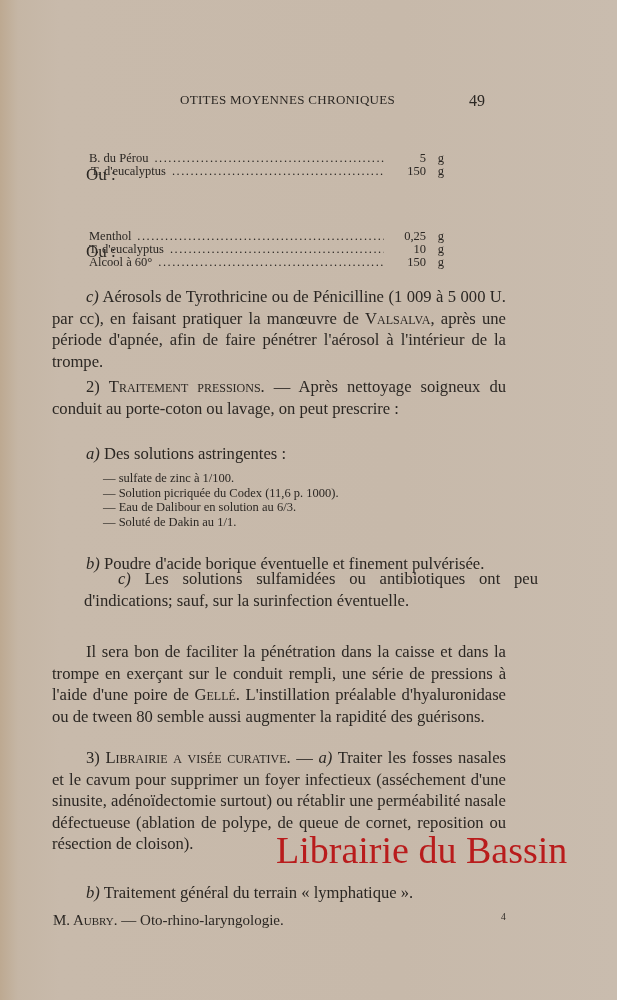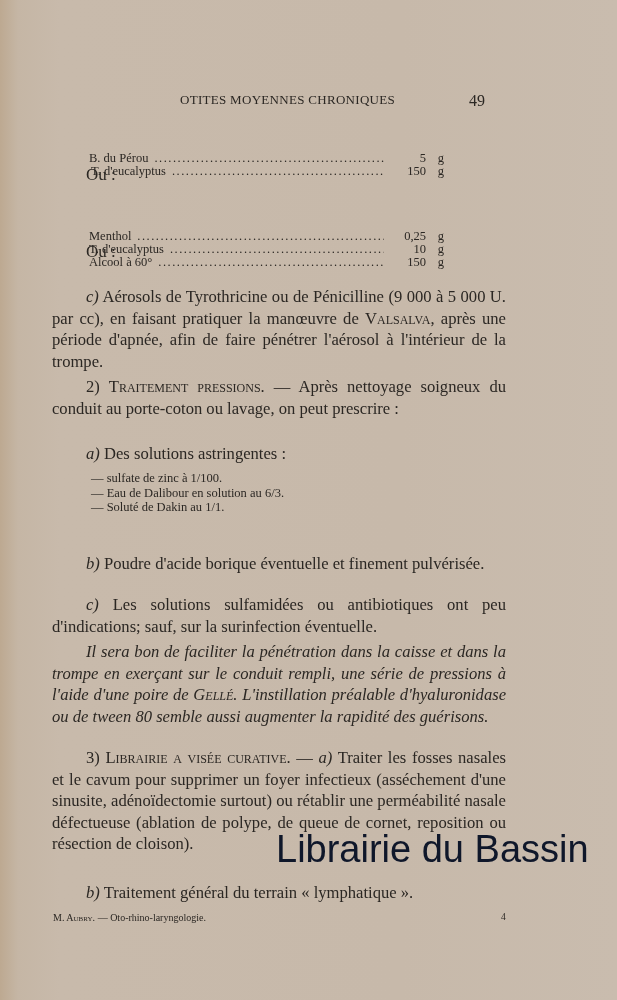--- a/index.html
+++ b/index.html
@@ -23,27 +23,27 @@
   .recipe-row .qty { width: 36px; text-align: right; }
   .recipe-row .unit { width: 18px; text-align: right; }
   .para {
     left: 52px; width: 454px; font-size: 16.6px; line-height: 21.6px;
     font-family: "Liberation Serif", serif; text-align: justify;
   }
   .para p { margin: 0; text-indent: 34px; }
   .sc { font-variant: small-caps; }
   .it { font-style: italic; }
   .subhead { left: 86px; font-size: 16.6px; font-family: Liberation Serif, serif; }
-  .list { left: 91px; font-size: 12.5px; line-height: 14.5px; font-family: "Liberation Serif", serif; }
+  .list { left: 103px; font-size: 12.5px; line-height: 14.5px; font-family: "Liberation Serif", serif; }
   .list div { white-space: nowrap; }
-  .footer-left { left: 53px; top: 912px; font-size: 10px; font-family: "Liberation Serif", serif; }
+  .footer-left { left: 53px; top: 912px; font-size: 15px; font-family: "Liberation Serif", serif; }
   .footer-right { left: 501px; top: 912px; font-size: 9.5px; font-family: "Liberation Serif", serif; }
   .watermark {
-    left: 276px; top: 828px; font-family: Liberation Sans, sans-serif;
-    font-size: 38px; color: #0f172a; white-space: nowrap; letter-spacing: 0px;
+    left: 276px; top: 828px; font-family: Liberation Serif, serif;
+    font-size: 38px; color: #b91c1c; white-space: nowrap; letter-spacing: 0px;
   }
 </style>
 </head>
 <body>
 
 <div>
 
   <div class="abs header-title sc" style="font-variant: normal;">OTITES MOYENNES CHRONIQUES</div>
   <div class="abs page-num">49</div>
 
@@ -79,45 +79,46 @@
     </div>
     <div class="recipe-row">
       <span class="name">Alcool à 60°</span>
       <span class="dots">..........................................................</span>
       <span class="qty">150</span>
       <span class="unit">g</span>
     </div>
   </div>
 
   <div class="abs para" style="top:286px;">
-    <p><span class="it">c)</span><span> Aérosols de Tyrothricine ou de Pénicilline (9 000 à 5 000 U. par cc), en faisant pratiquer la manœuvre de </span><span class="sc">Valsalva</span><span>, après une période d'apnée, afin de faire pénétrer l'aérosol à l'intérieur de la trompe.</span></p>
+    <p><span class="it">c)</span><span> Aérosols de Tyrothricine ou de Pénicilline (1 009 à 5 000 U. par cc), en faisant pratiquer la manœuvre de </span><span class="sc">Valsalva</span><span>, après une période d'apnée, afin de faire pénétrer l'aérosol à l'intérieur de la trompe.</span></p>
   </div>
 
   <div class="abs para" style="top:376px;">
     <p><span>2) </span><span class="sc">Traitement pressions.</span><span> — Après nettoyage soigneux du conduit au porte-coton ou lavage, on peut prescrire :</span></p>
   </div>
 
   <div class="abs subhead" style="top:444px;">
     <span class="it">a)</span><span> Des solutions astringentes :</span>
   </div>
   <div class="abs list" style="top:471px;">
     <div>— sulfate de zinc à 1/100.</div>
+    <div>— Solution picriquée du Codex (11,6 p. 1000).</div>
     <div>— Eau de Dalibour en solution au 6/3.</div>
     <div>— Soluté de Dakin au 1/1.</div>
   </div>
 
   <div class="abs para" style="top:553px;">
     <p><span class="it">b)</span><span> Poudre d'acide borique éventuelle et finement pulvérisée.</span></p>
   </div>
 
-  <div class="abs para" style="top:594px;">
+  <div class="abs para" style="top:568px;margin-left:32px;">
     <p><span class="it">c)</span><span> Les solutions sulfamidées ou antibiotiques ont peu d'indications; sauf, sur la surinfection éventuelle.</span></p>
   </div>
 
-  <div class="abs para" style="top:641px;font-style:italic;">
+  <div class="abs para" style="top:641px;">
     <p><span>Il sera bon de faciliter la pénétration dans la caisse et dans la trompe en exerçant sur le conduit rempli, une série de pressions à l'aide d'une poire de </span><span class="sc">Gellé</span><span>. L'instillation préalable d'hyaluronidase ou de tween 80 semble aussi augmenter la rapidité des guérisons.</span></p>
   </div>
 
   <div class="abs para" style="top:747px;">
     <p><span>3) </span><span class="sc">Librairie a visée curative.</span><span> — </span><span class="it">a)</span><span> Traiter les fosses nasales et le cavum pour supprimer un foyer infectieux (asséchement d'une sinusite, adénoïdectomie surtout) ou rétablir une perméabilité nasale défectueuse (ablation de polype, de queue de cornet, reposition ou résection de cloison).</span></p>
   </div>
 
   <div class="abs para" style="top:882px;">
     <p><span class="it">b)</span><span> Traitement général du terrain « lymphatique ».</span></p>
   </div>

